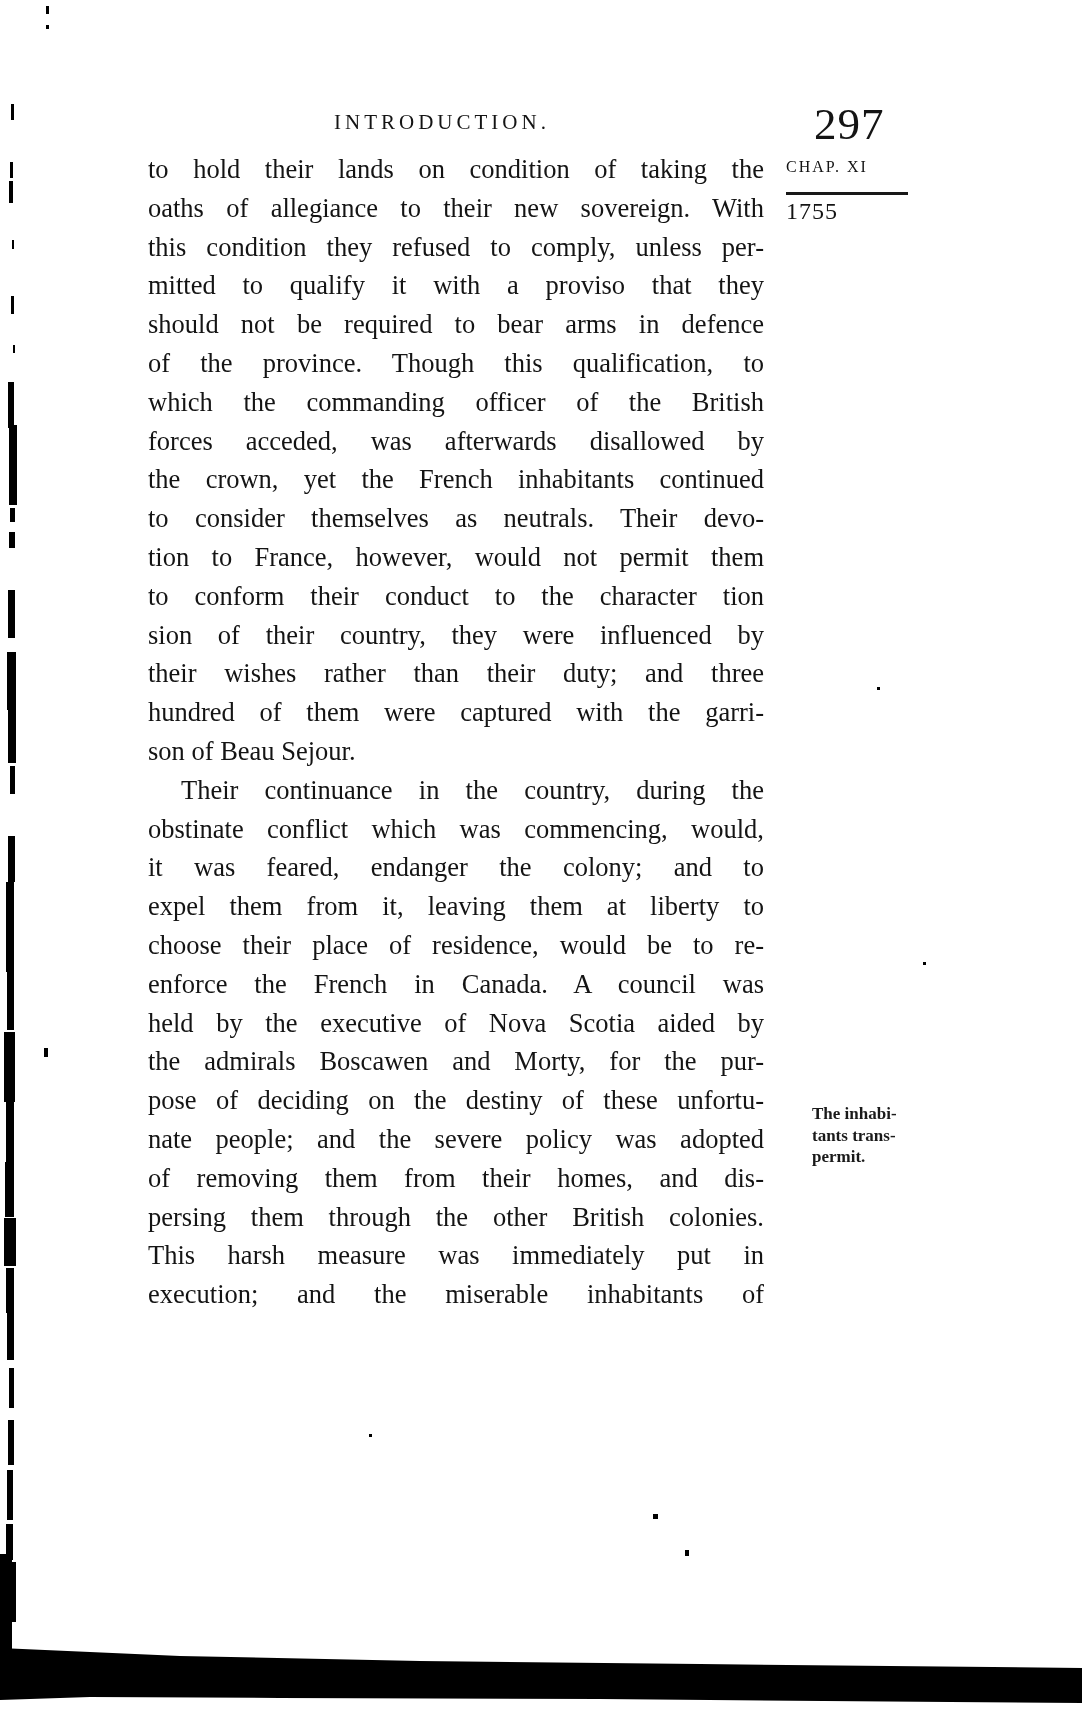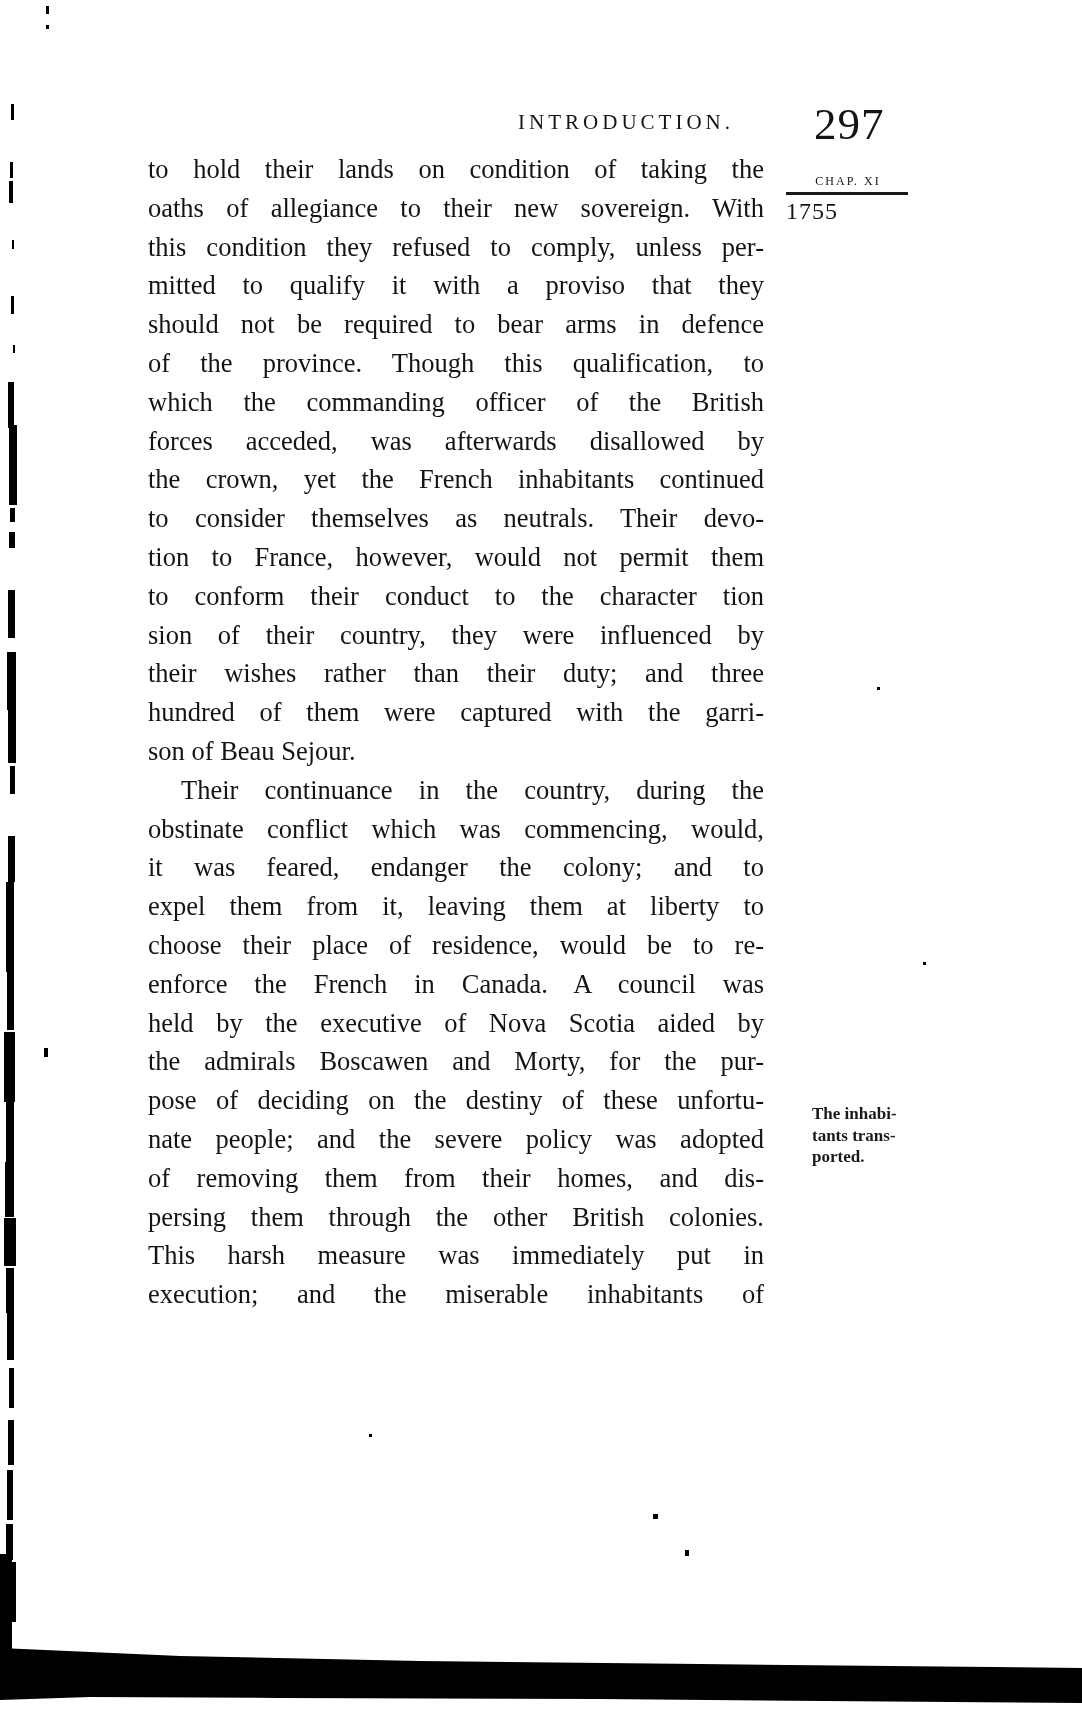--- a/index.html
+++ b/index.html
@@ -4,32 +4,32 @@
 <style>
   html,body { margin:0; padding:0; background:#e8e8e8; }
   .page {
     position:relative; width:1082px; height:1710px;
     background:#ffffff; overflow:hidden;
     font-family:"Liberation Serif","DejaVu Serif",serif;
     color:#141414;
   }
   
   .header-title {
-    position:absolute; left:134px; top:110px; width:600px;
-    text-align:right; font-size:21px; letter-spacing:4px;
+    position:absolute; left:142px; top:110px; width:600px;
+    text-align:center; font-size:21px; letter-spacing:4px;
     white-space:nowrap;
   }
   .page-number {
     position:absolute; left:814px; top:98px; width:100px;
     font-size:45px; letter-spacing:1px;
   }
   
   .chapter-label {
-    position:absolute; left:786px; top:174px; width:124px;
-    text-align:center; font-size:12px; letter-spacing:2px;
+    position:absolute; left:786px; top:158px; width:124px;
+    font-size:16px; letter-spacing:2px;
     white-space:nowrap;
   }
   .chapter-rule {
     position:absolute; left:786px; top:192px; width:122px; height:2.5px;
     background:#181818;
   }
   .year-label {
     position:absolute; left:786px; top:198px; width:122px;
     text-align:left; font-size:24px; letter-spacing:1px;
   }
@@ -59,21 +59,21 @@
 
   <div class="header-title">INTRODUCTION.</div>
   <div class="page-number">297</div>
 
   <div class="chapter-label">CHAP. XI</div>
   <div class="chapter-rule"></div>
   <div class="year-label">1755</div>
   <div class="sidenote">
       <div>The inhabi-</div>
       <div>tants trans-</div>
-      <div>ported.</div>
+      <div>permit.</div>
     </div>
 
   <div class="body-text">
       <div class="line">to hold their lands on condition of taking the</div>
       <div class="line">oaths of allegiance to their new sovereign.  With</div>
       <div class="line">this condition they refused to comply, unless per-</div>
       <div class="line">mitted to qualify it with a proviso that they</div>
       <div class="line">should not be required to bear arms in defence</div>
       <div class="line">of the province.  Though this qualification, to</div>
       <div class="line">which the commanding officer of the British</div>

